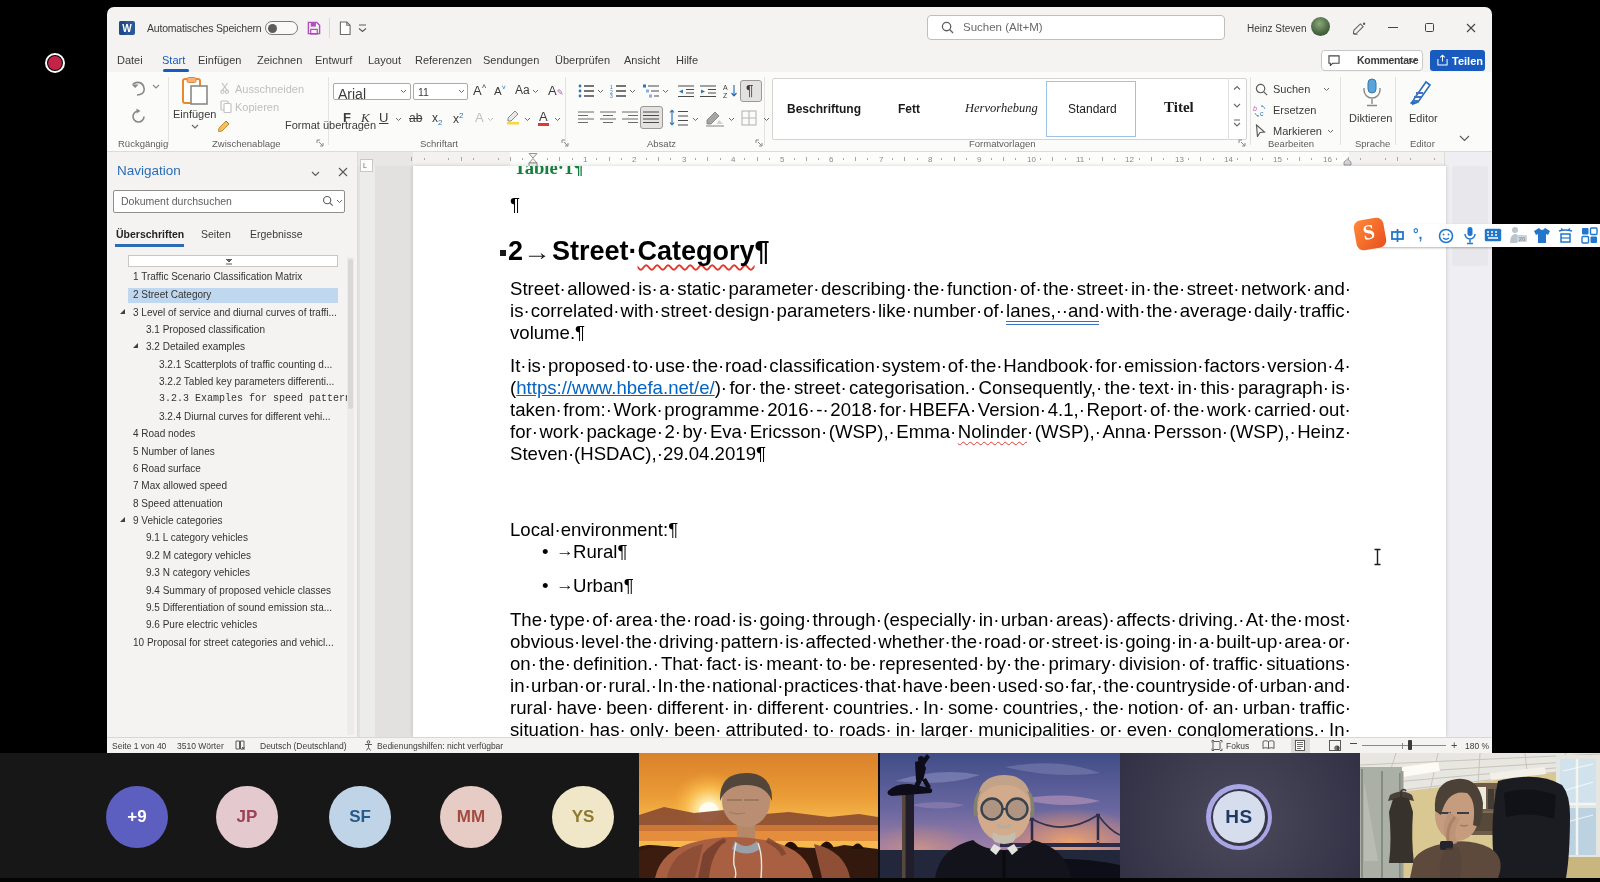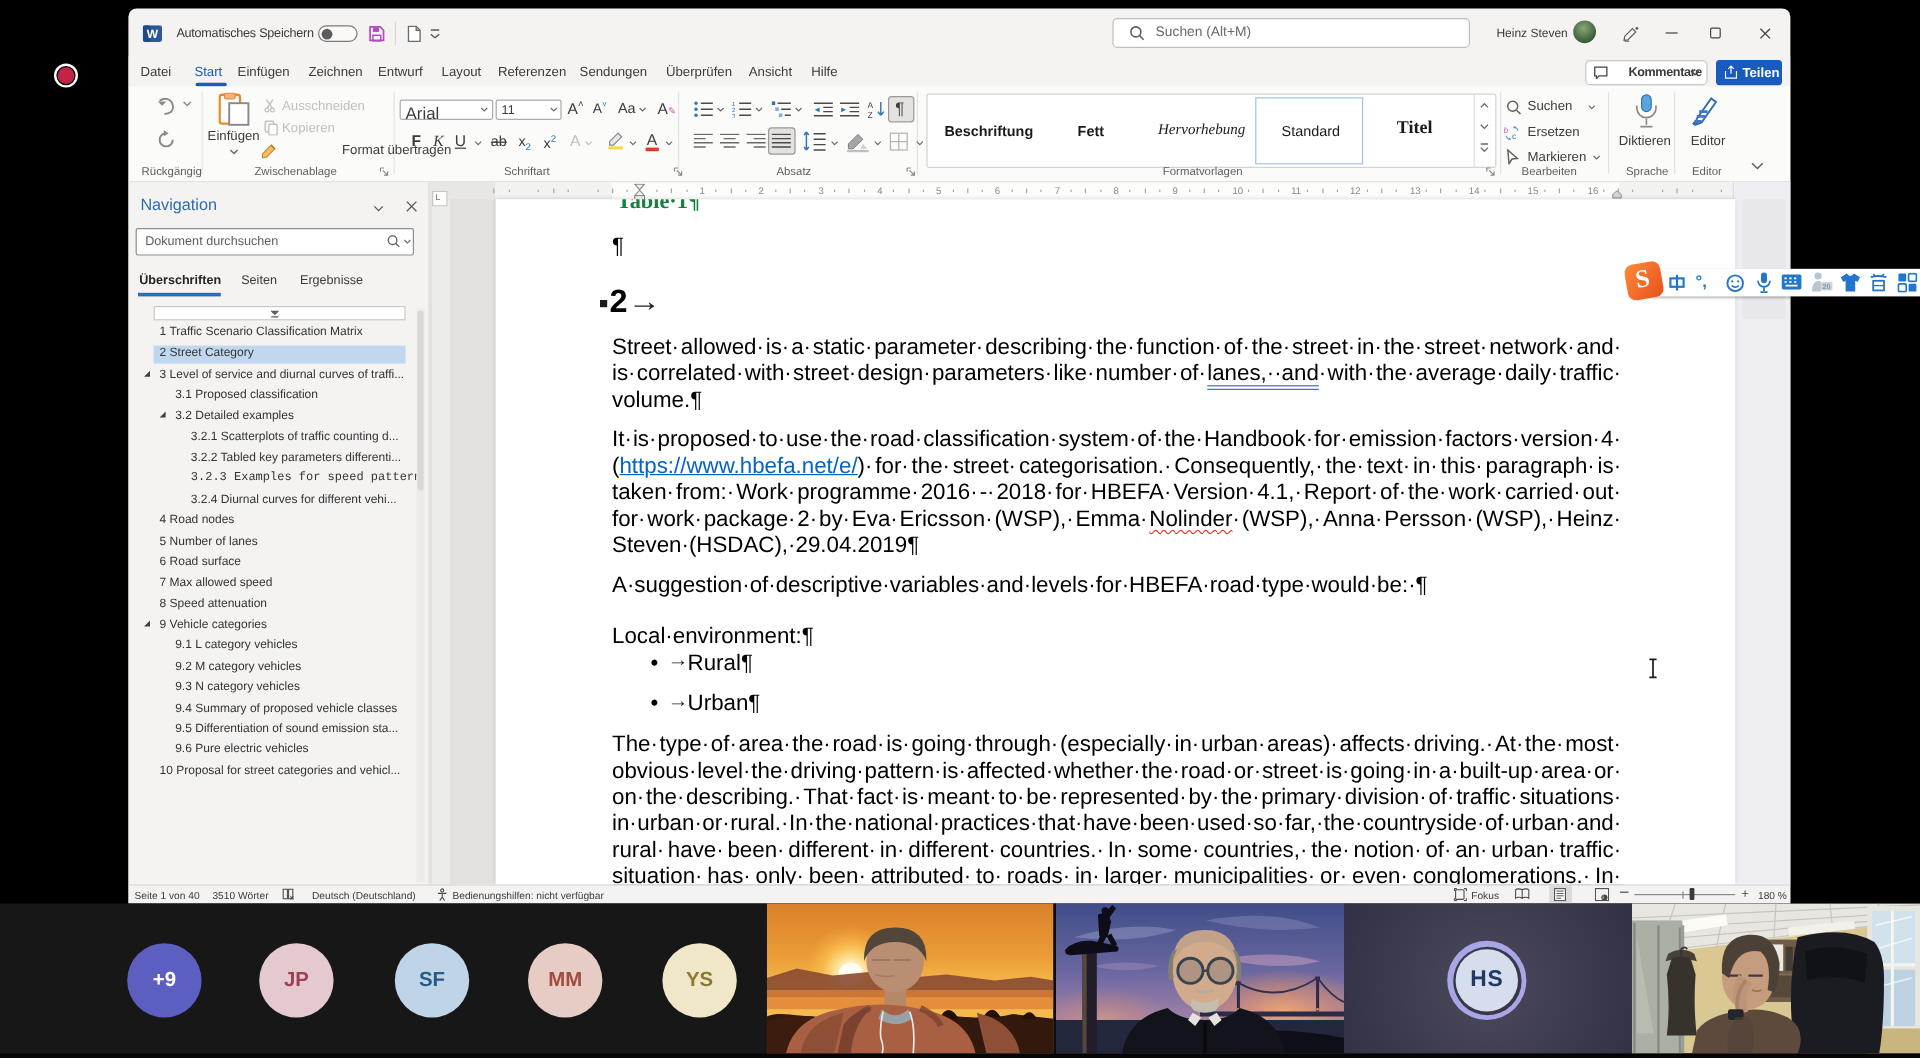--- a/index.html
+++ b/index.html
@@ -481,39 +481,39 @@
 <div class="abs" style="left:253px;top:152px;width:13px;height:13px;background:#fdfdfc;border:1px solid #c8c7c6;"></div>
 <div class="abs" style="left:256px;top:155px;font-size:7px;color:#6a6a6a;">L</div>
 <div class="abs" style="left:1337px;top:145px;width:48px;height:585px;background:#efeef2;border-left:1px solid #dddcdb;"></div>
 <div class="abs" style="left:1345px;top:159px;width:36px;height:100px;background:#e8e7eb;border-radius:2px;"></div>
 <div class="abs" style="left:306px;top:159px;width:1033px;height:571px;background:#fff;box-shadow:0 0 4px rgba(0,0,0,0.18);overflow:hidden;" id="page">
 <div class="abs" style="left:101px;top:-9px;font-size:18.6px;font-weight:bold;color:#15803d;white-space:pre;font-family:Liberation Serif, serif;">Table·1¶</div>
       <div class="pline" style="top:28px;">¶</div>
       <div class="abs" style="left:87px;top:84px;width:6px;height:6px;background:#1a1a1a;"></div>
       <div class="abs" style="left:95px;top:70px;font-size:27px;font-weight:bold;color:#000;">2</div>
       <div class="abs" style="left:112px;top:72px;font-size:24px;color:#1a1a1a;transform:scaleX(1.15);">→</div>
+      <div class="abs" style="left:139px;top:70px;font-size:27px;font-weight:bold;color:#000;white-space:pre;">Street·<span style="text-decoration:underline wavy #e03a2f 1.5px;text-underline-offset:4px;text-decoration-skip-ink:none;">Category</span>¶</div>
       <div class="jline" style="top:112px;"><span>Street·</span><span>allowed·</span><span>is·</span><span>a·</span><span>static·</span><span>parameter·</span><span>describing·</span><span>the·</span><span>function·</span><span>of·</span><span>the·</span><span>street·</span><span>in·</span><span>the·</span><span>street·</span><span>network·</span><span>and·</span></div>
       <div class="jline" style="top:134px;"><span>is·</span><span>correlated·</span><span>with·</span><span>street·</span><span>design·</span><span>parameters·</span><span>like·</span><span>number·</span><span>of·</span><span><span style="text-decoration:underline double #3b6fc4;text-underline-offset:3.5px;text-decoration-skip-ink:none;">lanes,··and</span>·</span><span>with·</span><span>the·</span><span>average·</span><span>daily·</span><span>traffic·</span></div>
       <div class="pline" style="top:156px;">volume.¶</div>
       <div class="jline" style="top:189px;"><span>It·</span><span>is·</span><span>proposed·</span><span>to·</span><span>use·</span><span>the·</span><span>road·</span><span>classification·</span><span>system·</span><span>of·</span><span>the·</span><span>Handbook·</span><span>for·</span><span>emission·</span><span>factors·</span><span>version·</span><span>4·</span></div>
       <div class="jline" style="top:211px;"><span>(<span style="color:#0563c1;text-decoration:underline;">https://www.hbefa.net/e/</span>)·</span><span>for·</span><span>the·</span><span>street·</span><span>categorisation.·</span><span>Consequently,·</span><span>the·</span><span>text·</span><span>in·</span><span>this·</span><span>paragraph·</span><span>is·</span></div>
       <div class="jline" style="top:233px;"><span>taken·</span><span>from:·</span><span>Work·</span><span>programme·</span><span>2016·</span><span>-·</span><span>2018·</span><span>for·</span><span>HBEFA·</span><span>Version·</span><span>4.1,·</span><span>Report·</span><span>of·</span><span>the·</span><span>work·</span><span>carried·</span><span>out·</span></div>
       <div class="jline" style="top:255px;"><span>for·</span><span>work·</span><span>package·</span><span>2·</span><span>by·</span><span>Eva·</span><span>Ericsson·</span><span>(WSP),·</span><span>Emma·</span><span><span style="text-decoration:underline wavy #e03a2f 1px;text-underline-offset:3px;text-decoration-skip-ink:none;">Nolinder</span>·</span><span>(WSP),·</span><span>Anna·</span><span>Persson·</span><span>(WSP),·</span><span>Heinz·</span></div>
       <div class="pline" style="top:277px;">Steven·(HSDAC),·29.04.2019¶</div>
-      <div class="pline" style="top:310px;">A·suggestion·of·descriptive·variables·and·levels·for·HBEFA·road·type·would·be:·¶</div>
       <div class="pline" style="top:353px;">Local·environment:¶</div>
       <div class="abs" style="left:129px;top:375px;font-size:18.6px;color:#000;">•</div>
       <div class="abs" style="left:144px;top:376px;font-size:16px;color:#1a1a1a;transform:scaleX(1.1);">→</div>
       <div class="abs" style="left:160px;top:375px;font-size:18.6px;color:#000;">Rural¶</div>
       <div class="abs" style="left:129px;top:409px;font-size:18.6px;color:#000;">•</div>
       <div class="abs" style="left:144px;top:410px;font-size:16px;color:#1a1a1a;transform:scaleX(1.1);">→</div>
       <div class="abs" style="left:160px;top:409px;font-size:18.6px;color:#000;">Urban¶</div>
       <div class="jline" style="top:443px;"><span>The·</span><span>type·</span><span>of·</span><span>area·</span><span>the·</span><span>road·</span><span>is·</span><span>going·</span><span>through·</span><span>(especially·</span><span>in·</span><span>urban·</span><span>areas)·</span><span>affects·</span><span>driving.·</span><span>At·</span><span>the·</span><span>most·</span></div>
       <div class="jline" style="top:465px;"><span>obvious·</span><span>level·</span><span>the·</span><span>driving·</span><span>pattern·</span><span>is·</span><span>affected·</span><span>whether·</span><span>the·</span><span>road·</span><span>or·</span><span>street·</span><span>is·</span><span>going·</span><span>in·</span><span>a·</span><span>built-up·</span><span>area·</span><span>or·</span></div>
-      <div class="jline" style="top:487px;"><span>on·</span><span>the·</span><span>describing.·</span><span>That·</span><span>fact·</span><span>is·</span><span>meant·</span><span>to·</span><span>be·</span><span>represented·</span><span>by·</span><span>the·</span><span>primary·</span><span>division·</span><span>of·</span><span>traffic·</span><span>situations·</span></div>
+      <div class="jline" style="top:487px;"><span>on·</span><span>the·</span><span>definition.·</span><span>That·</span><span>fact·</span><span>is·</span><span>meant·</span><span>to·</span><span>be·</span><span>represented·</span><span>by·</span><span>the·</span><span>primary·</span><span>division·</span><span>of·</span><span>traffic·</span><span>situations·</span></div>
       <div class="jline" style="top:509px;"><span>in·</span><span>urban·</span><span>or·</span><span>rural.·</span><span>In·</span><span>the·</span><span>national·</span><span>practices·</span><span>that·</span><span>have·</span><span>been·</span><span>used·</span><span>so·</span><span>far,·</span><span>the·</span><span>countryside·</span><span>of·</span><span>urban·</span><span>and·</span></div>
       <div class="jline" style="top:531px;"><span>rural·</span><span>have·</span><span>been·</span><span>different·</span><span>in·</span><span>different·</span><span>countries.·</span><span>In·</span><span>some·</span><span>countries,·</span><span>the·</span><span>notion·</span><span>of·</span><span>an·</span><span>urban·</span><span>traffic·</span></div>
       <div class="jline" style="top:553px;text-decoration:underline;"><span>situation·</span><span>has·</span><span>only·</span><span>been·</span><span>attributed·</span><span>to·</span><span>roads·</span><span>in·</span><span>larger·</span><span>municipalities·</span><span>or·</span><span>even·</span><span>conglomerations.·</span><span>In·</span></div>
 </div>
 <svg class="abs" style="left:1266px;top:541px" width="9" height="18" viewBox="0 0 9 18">
       <path d="M1.5 1.5 h6 M1.5 16.5 h6 M4.5 1.5 v15" stroke="#1a1a1a" stroke-width="1.4" fill="none"></path>
     </svg>
 <div class="abs" style="left:0;top:730px;width:1385px;height:16px;background:#f4f3f2;border-top:1px solid #d8d7d6;"></div>
 <div class="abs" style="left:5px;top:734px;font-size:8.5px;color:#3b3b3b;">Seite 1 von 40</div>
 <div class="abs" style="left:70px;top:734px;font-size:8.5px;color:#3b3b3b;">3510 Wörter</div>

